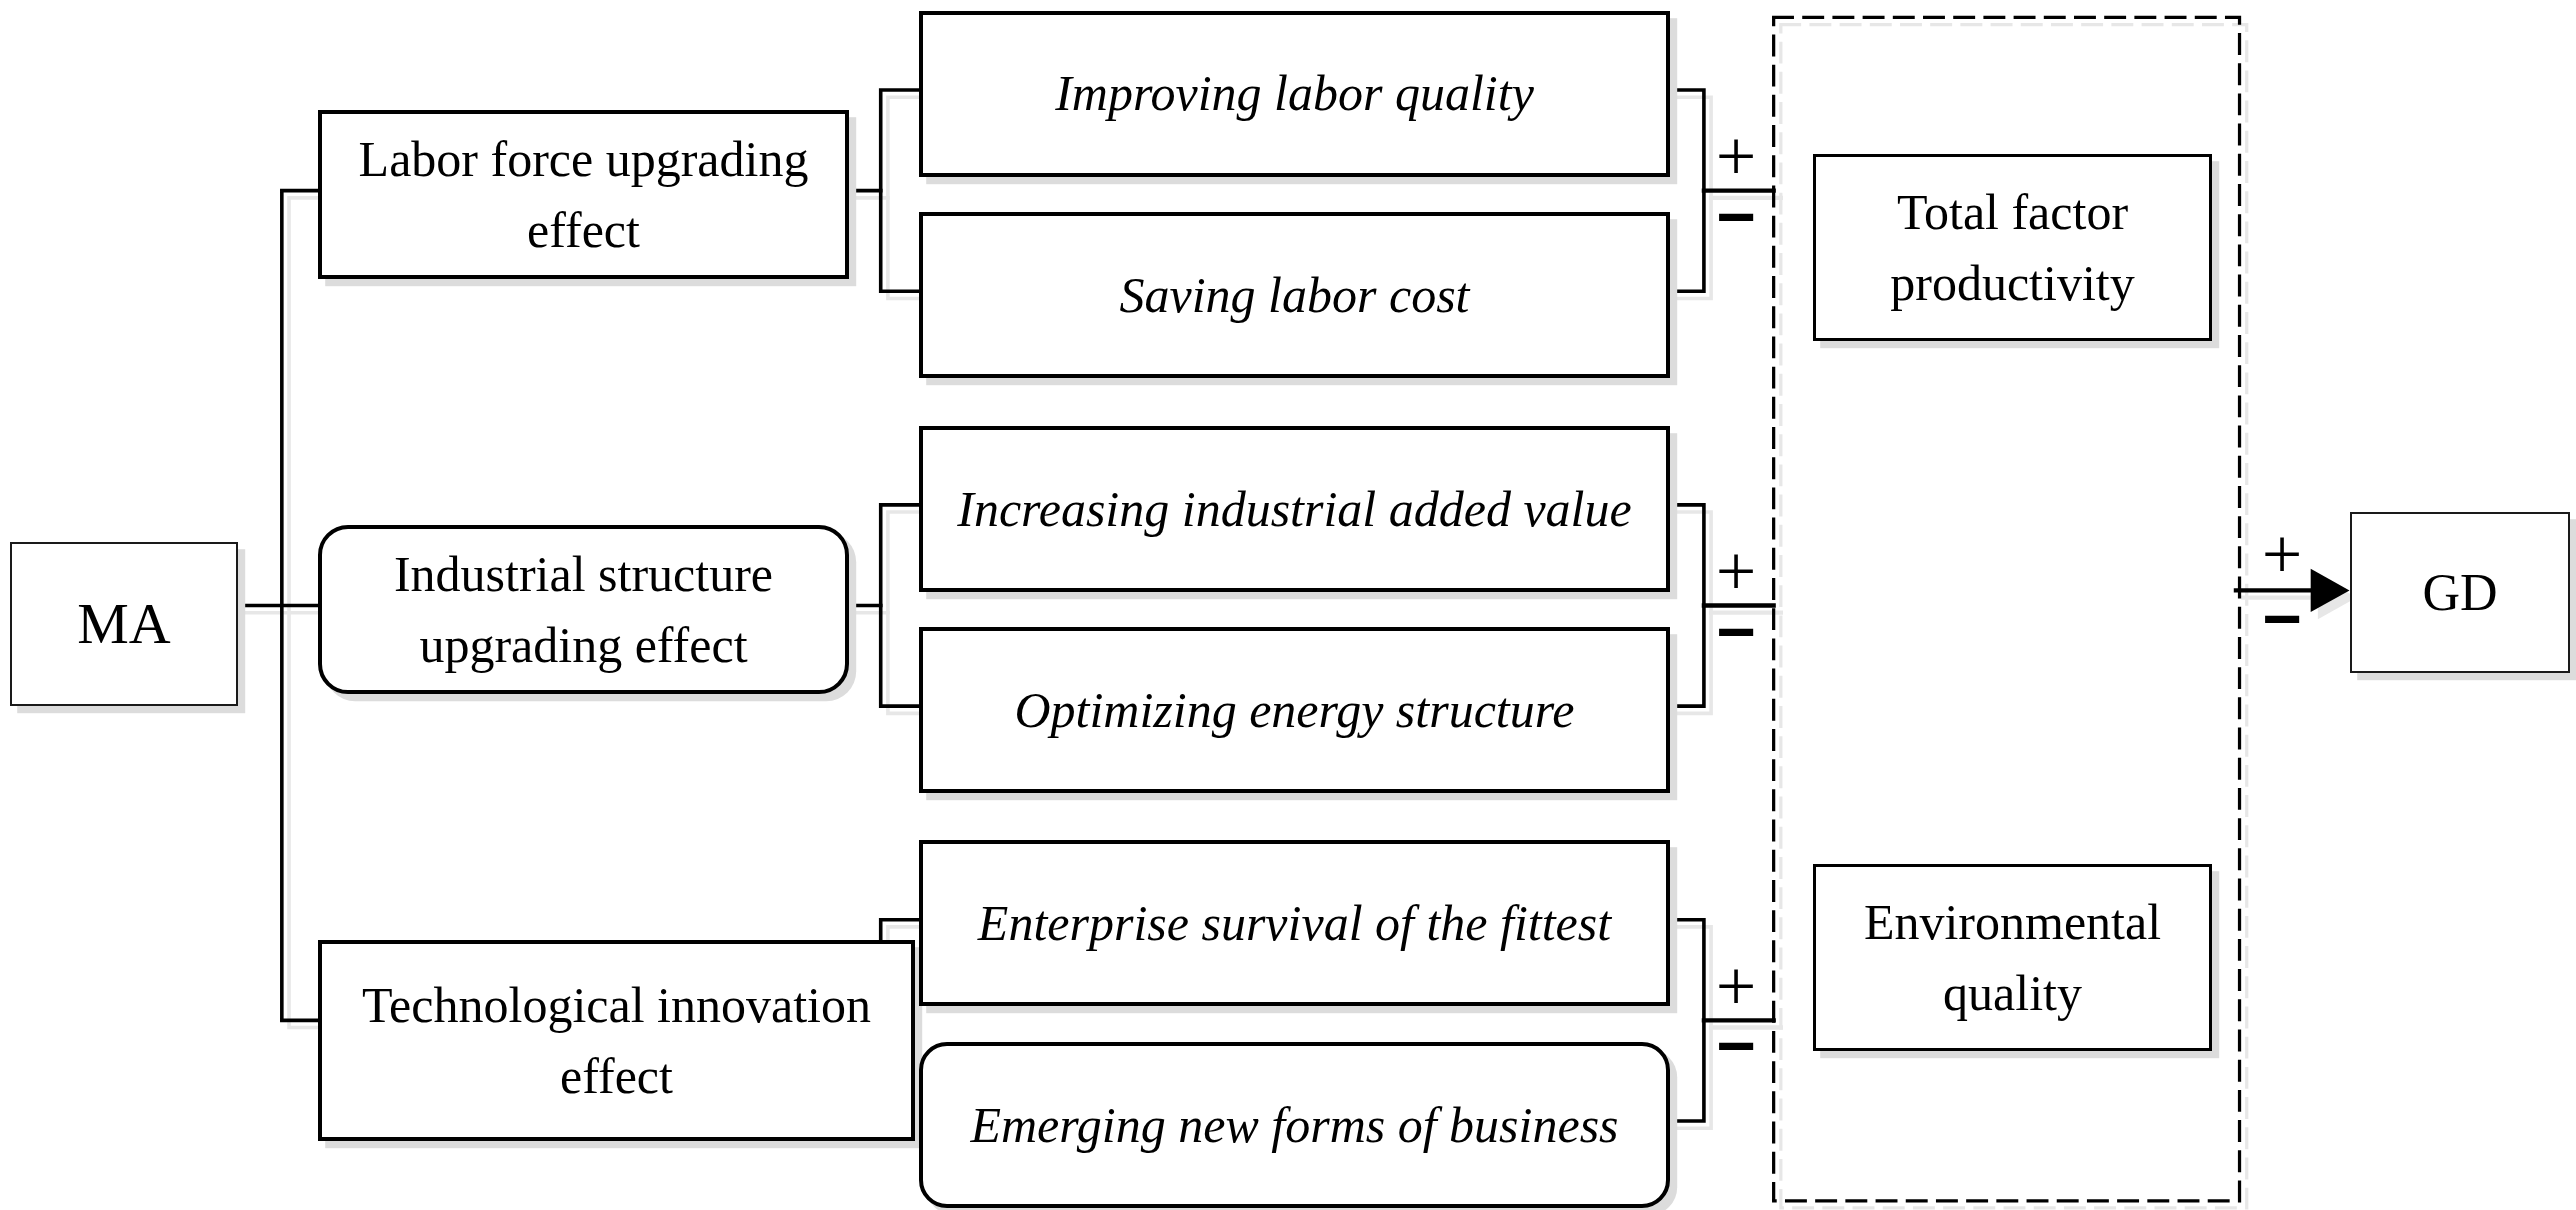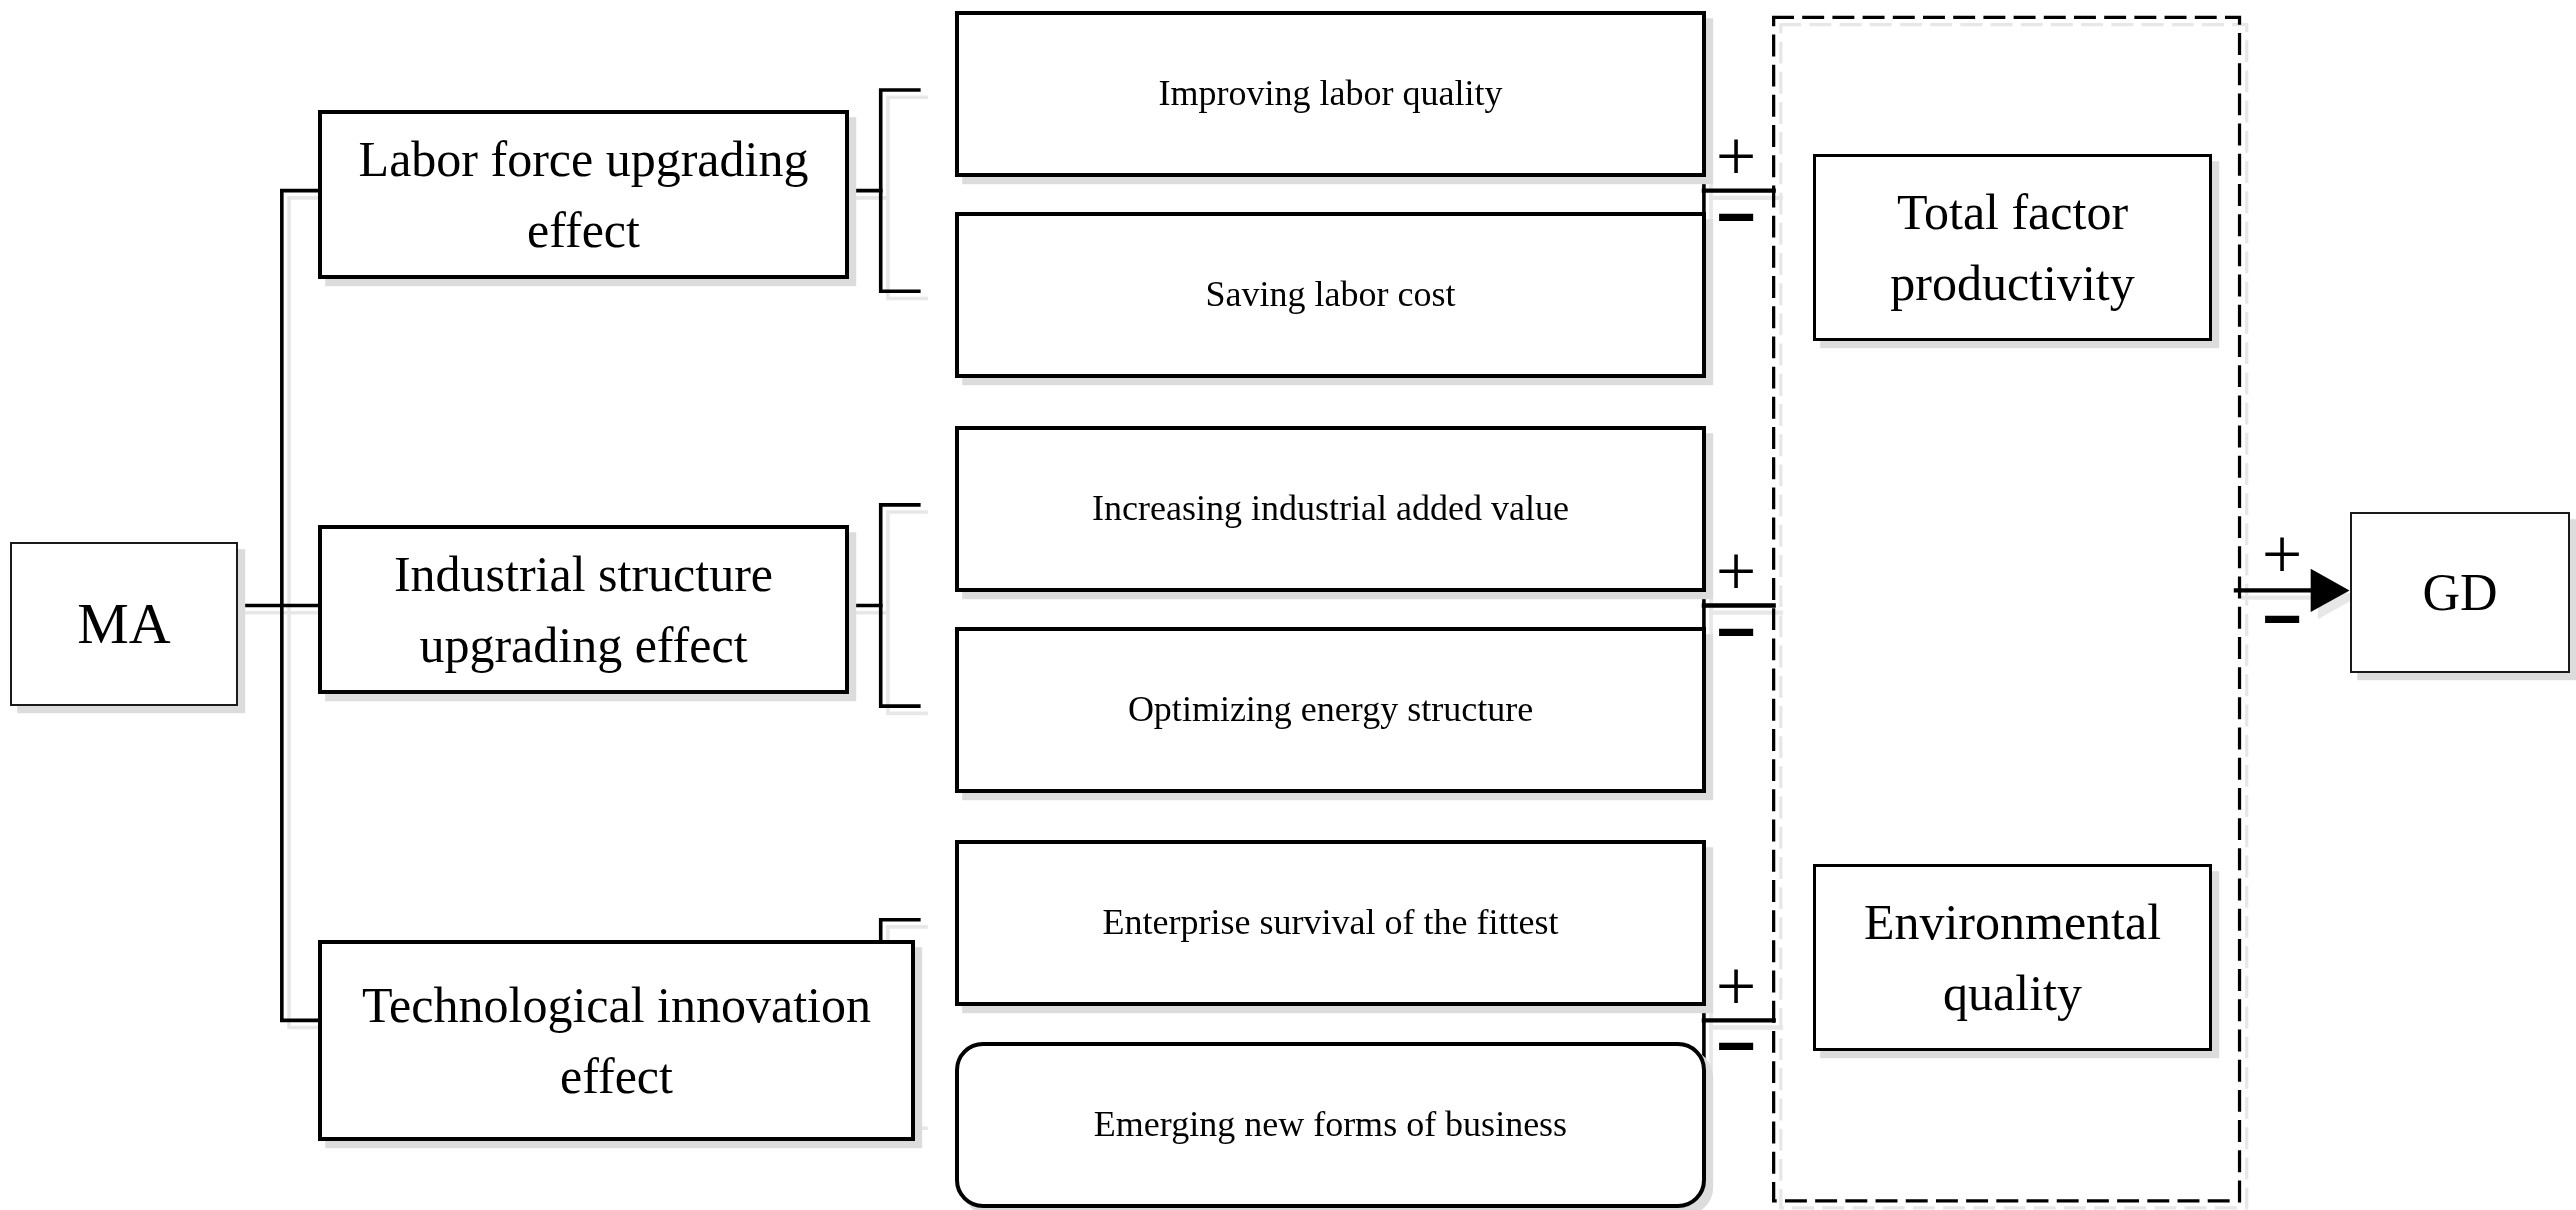--- a/index.html
+++ b/index.html
@@ -19,21 +19,21 @@
     text-align:center;
     z-index:2;
     box-shadow:7.2px 7.2px 0 0 #dcdcdc;
     line-height:1.42;
   }
   .b-thin {border:2.2px solid #1a1a1a;}
   .b-med  {border:3.6px solid #000;}
   .b-thick{border:4.3px solid #000;}
   .node-end{left:10px;width:224px;height:160px;font-size:58px;}
   .node-effect{left:318px;width:523px;height:161px;font-size:50px;}
-  .node-mech{left:955px;width:743px;height:158px;font-size:36px;white-space:nowrap;}
+  .node-mech{left:919px;width:743px;height:158px;font-size:50px;white-space:nowrap;font-style:italic;}
   .node-outcome{left:1813px;width:393px;height:181px;font-size:50px;}
   .pad-lg{padding:16px 33px;}
   .sign{
     position:absolute;z-index:3;
     transform:translate(-50%,-50%);
     line-height:1;
   }
   .sign-plus{font-size:72px;font-weight:400;font-family:"Liberation Serif","DejaVu Serif",serif;}
   .sign-minus{font-size:68px;font-weight:700;font-family:"Liberation Sans","DejaVu Sans",sans-serif;}
 </style>
@@ -73,21 +73,21 @@
     <polygon points="3214,791 3268,821 3214,851" fill="#000000"></polygon>
   </svg>
 
   <div class="node b-thin node-end" style="top:526px;margin-top:16px;">
     <span>MA</span>
   </div>
 
   <div class="node b-thick node-effect" style="top:110px;">
     <span>Labor force upgrading effect</span>
   </div>
-  <div class="node b-thick node-effect" style="top:525px;">
+  <div class="node b-thick node-effect" style="top:525px;border-radius:30px;">
     <span>Industrial structure upgrading effect</span>
   </div>
   <div class="node b-thick node-effect pad-lg" style="top:940px;">
     <span>Technological innovation effect</span>
   </div>
 
   <div class="node b-thick node-mech" style="top:10.8px;">
     <span>Improving labor quality</span>
   </div>
   <div class="node b-thick node-mech" style="top:426px;">

